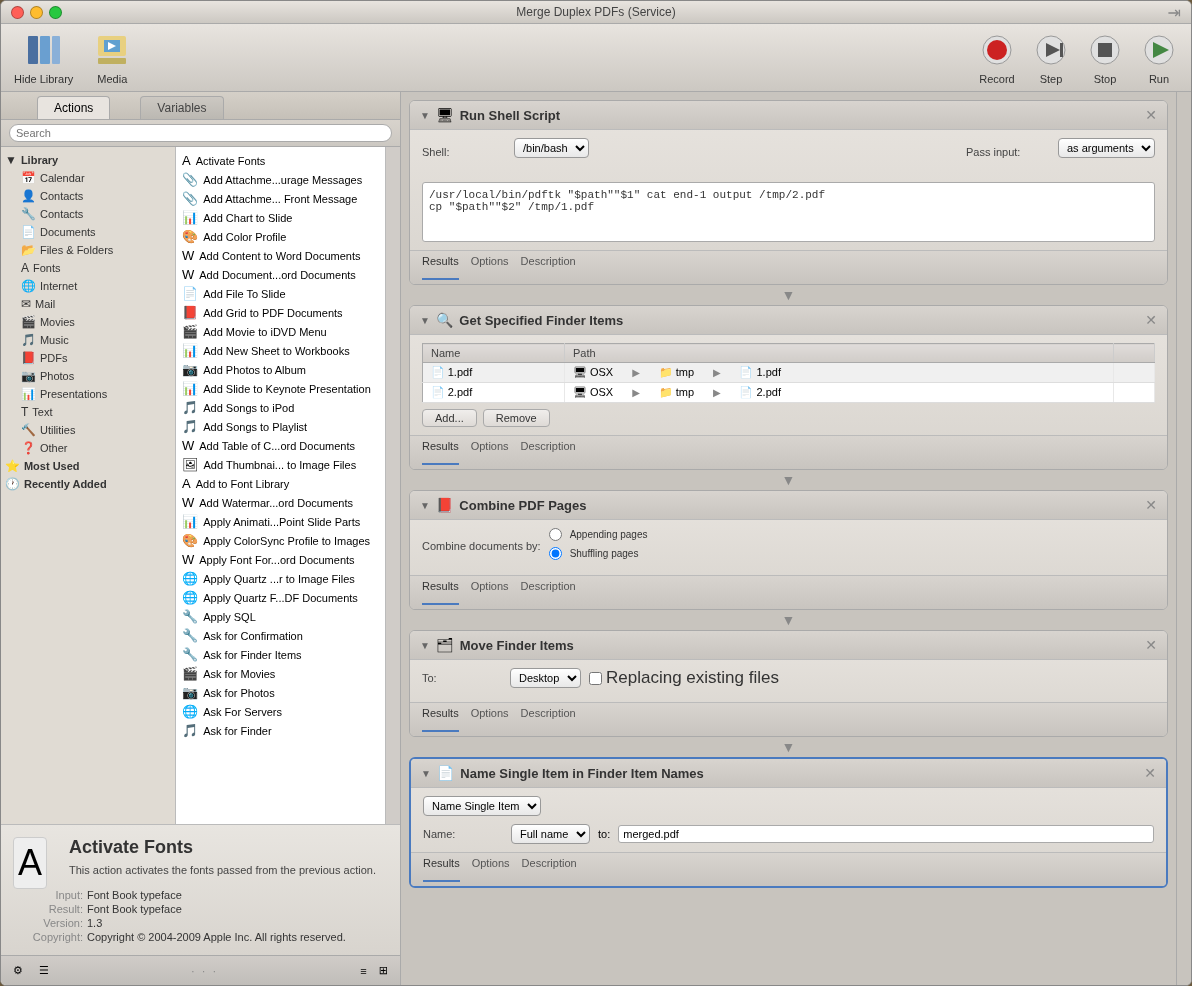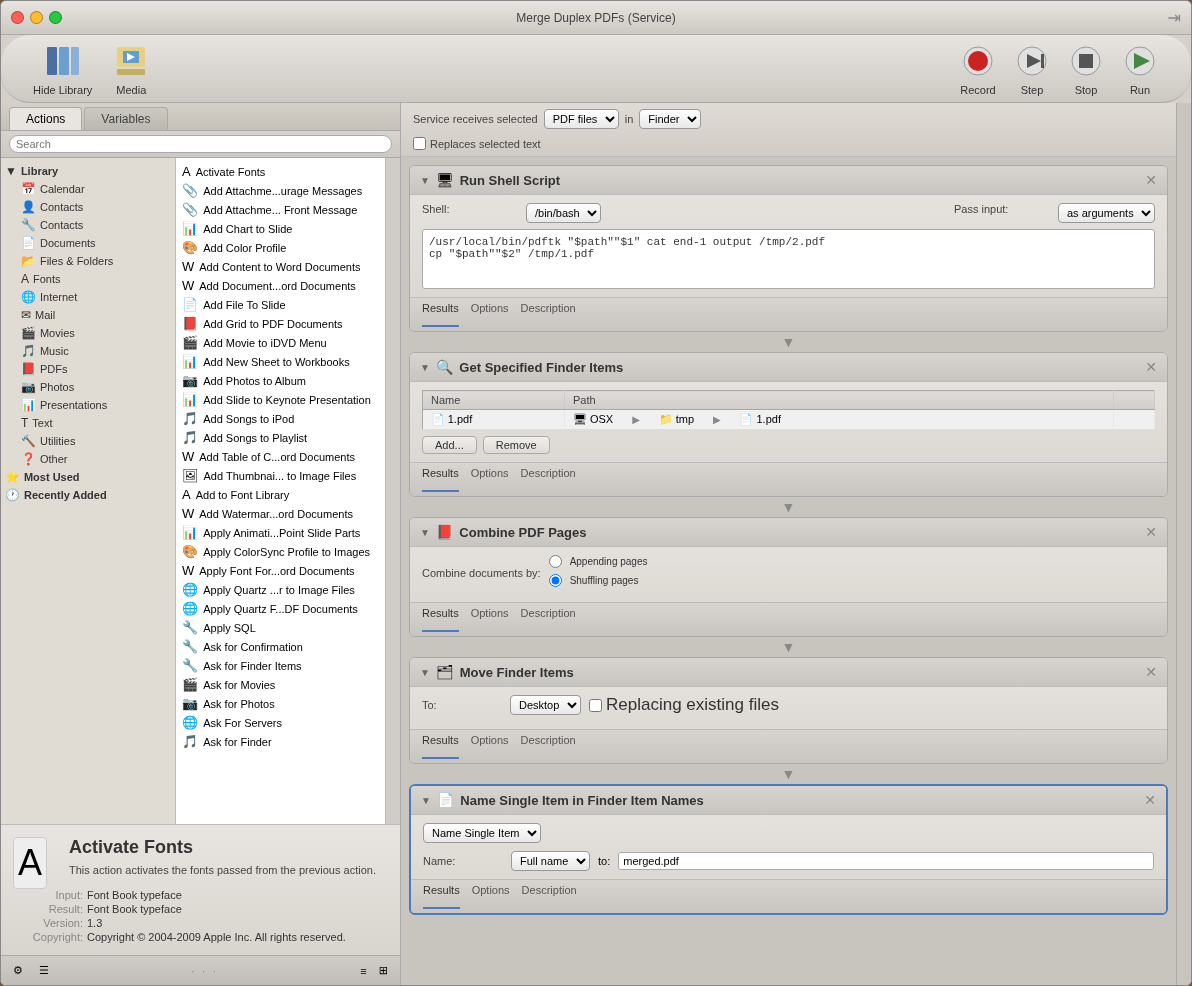--- a/index.html
+++ b/index.html
@@ -19,21 +19,21 @@
       background: #d6d0c8;
       display: flex;
       flex-direction: column;
       border: 1px solid #888;
       border-radius: 6px;
       overflow: hidden;
     }
 
     
     .titlebar {
-      height: 34px;
+      height: 23px;
       background: linear-gradient(to bottom, #e8e4df, #ccc8c2);
       border-bottom: 1px solid #aaa;
       display: flex;
       align-items: center;
       padding: 0 10px;
       position: relative;
     }
     .titlebar-buttons {
       display: flex;
       gap: 6px;
@@ -61,23 +61,22 @@
       color: #888;
     }
 
     
     .toolbar {
       height: 68px;
       background: linear-gradient(to bottom, #e8e4df, #ccc8c2);
       border-bottom: 1px solid #aaa;
       display: flex;
       align-items: center;
-      padding: 0 32px;
+      padding: 0 13px;
       gap: 20px;
-      border-radius: 29px;
     }
     .toolbar-item {
       display: flex;
       flex-direction: column;
       align-items: center;
       gap: 4px;
       cursor: pointer;
     }
     .toolbar-icon-box {
       width: 38px;
@@ -135,20 +134,21 @@
       padding: 4px 8px 0;
       gap: 2px;
     }
     .tab {
       padding: 4px 16px;
       border-radius: 4px 4px 0 0;
       cursor: pointer;
       font-size: 12px;
       border: 1px solid #aaa;
       border-bottom: none;
+      margin-left: 28px;
     }
     .tab.active {
       background: #e8e4df;
       color: #000;
     }
     .tab.inactive {
       background: linear-gradient(to bottom, #ccc8c2, #bbb8b2);
       color: #444;
     }
 
@@ -374,23 +374,23 @@
     }
     .chevron {
       font-size: 10px;
       color: #666;
     }
     .action-block-body {
       padding: 8px 12px;
     }
     .block-row {
       display: flex;
-      align-items: flex-start;
-      gap: 24px;
-      margin-bottom: 6px;
+      align-items: flex-end;
+      gap: 12px;
+      margin-bottom: 24px;
     }
     .block-label {
       font-size: 11px;
       color: #444;
       min-width: 80px;
     }
     .block-select {
       padding: 2px 4px;
       border: 1px solid #999;
       border-radius: 4px;
@@ -886,34 +886,20 @@
           </div>
           <div class="bottom-btn">
             <span>⊞</span>
           </div>
         </div>
       </div>
     </div>
 
     <div class="right-panel">
 
-      <div class="service-bar">
-        <label>Service receives selected</label>
-        <select class="service-select">
-          <option>PDF files</option>
-        </select>
-        <label>in</label>
-        <select class="service-select">
-          <option>Finder</option>
-        </select>
-        <div class="replaces-row">
-          <input type="checkbox" style="">
-          <label>Replaces selected text</label>
-        </div>
-      </div>
 
       <div class="workflow-area">
 
         <div class="action-block">
           <div class="action-block-header">
             <span class="chevron">▼</span>
             <span style="font-size:14px">🖥</span>
             <span class="action-block-title">Run Shell Script</span>
             <span class="block-close">✕</span>
           </div>
@@ -960,20 +946,29 @@
               <tbody>
                 <tr>
                   <td>📄 1.pdf</td>
                   <td>
                     <span class="path-item">
                       🖥 OSX <span class="path-arrow">▶</span> 📁 tmp <span class="path-arrow">▶</span> 📄 1.pdf
                     </span>
                   </td>
                   <td></td>
                 </tr>
+                <tr>
+                  <td>📄 2.pdf</td>
+                  <td>
+                    <span class="path-item">
+                      🖥 OSX <span class="path-arrow">▶</span> 📁 tmp <span class="path-arrow">▶</span> 📄 2.pdf
+                    </span>
+                  </td>
+                  <td></td>
+                </tr>
               </tbody>
             </table>
             <div class="add-remove-row">
               <button class="osx-btn">Add...</button>
               <button class="osx-btn">Remove</button>
             </div>
           </div>
           <div class="action-tabs">
             <span class="action-tab active">Results</span>
             <span class="action-tab">Options</span>

